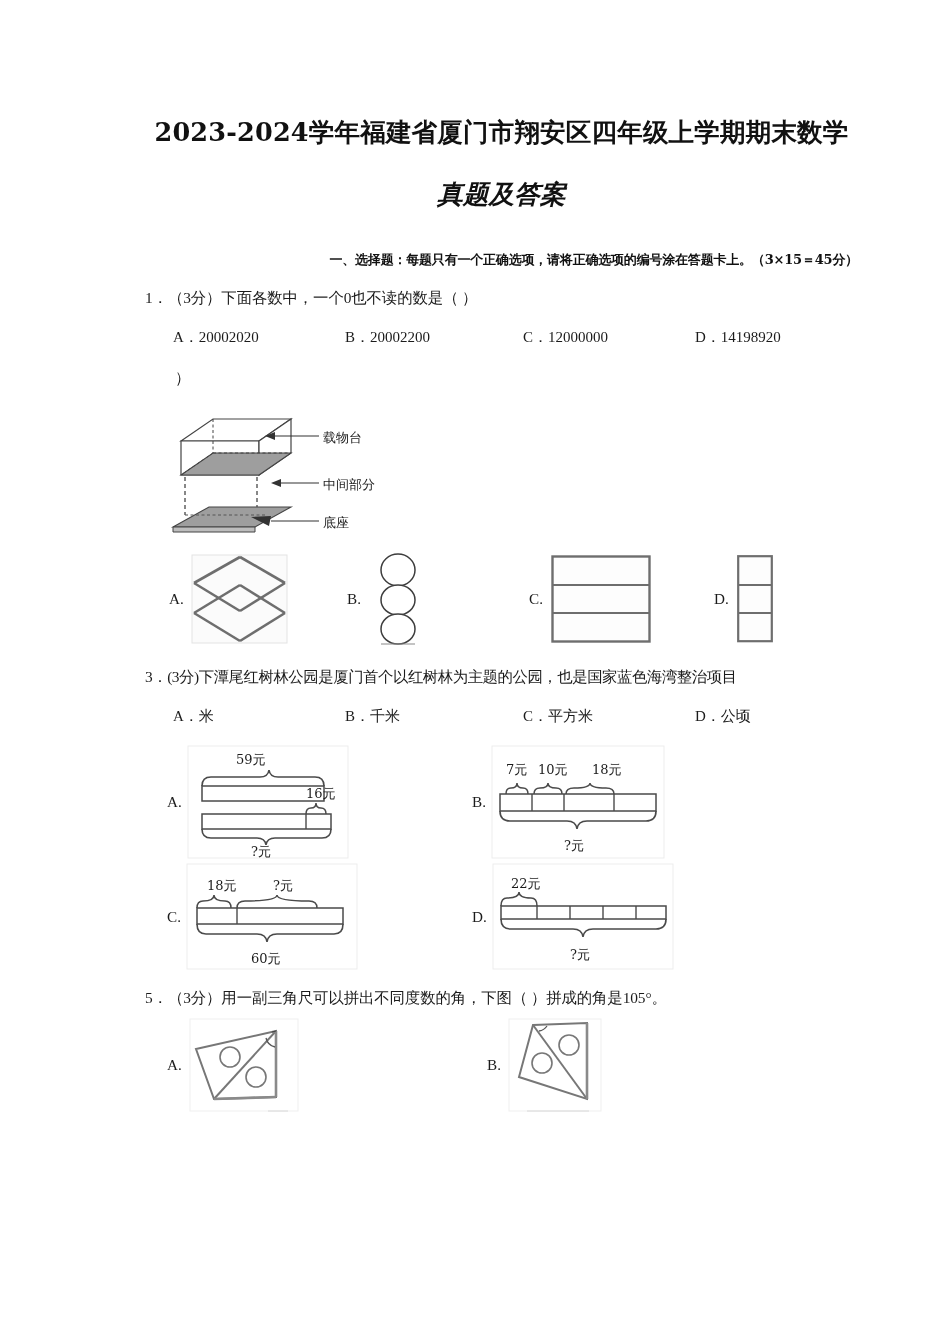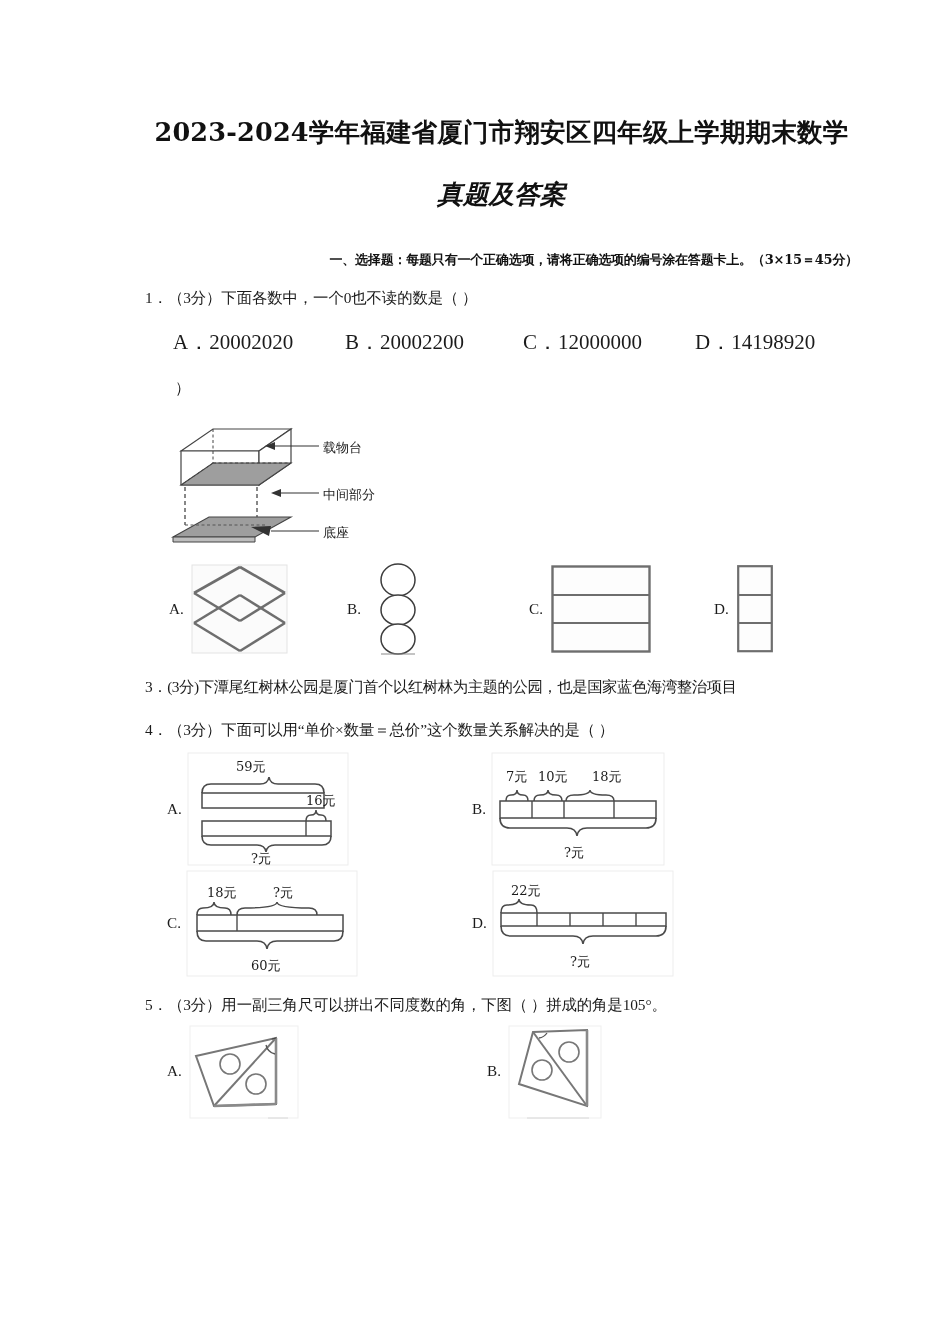--- a/index.html
+++ b/index.html
@@ -69,21 +69,21 @@
   .q-cont {
     margin-top: 10px;
   }
   .q-cont.indent { padding-left: 30px; }
 
   
   .opt-row {
     display: flex;
     margin-top: 14px;
     padding-left: 28px;
-    font-size: 21px;
+    font-size: 15px;
   }
   .opt-row .opt {
     white-space: nowrap;
   }
   .opt-row .opt-a { width: 172px; }
   .opt-row .opt-b { width: 178px; }
   .opt-row .opt-c { width: 172px; }
 
   
   .fig-label {
@@ -271,24 +271,29 @@
           <line x1="1.2" y1="30" x2="34.8" y2="30" stroke="#6e6e6e" stroke-width="2"></line>
           <line x1="1.2" y1="58" x2="34.8" y2="58" stroke="#6e6e6e" stroke-width="2"></line>
         </svg>
       </div>
 
     </div>
   </div>
 
   <div class="question" style="margin-top:16px;">
     <div class="q-stem tight">3．(3分)下潭尾红树林公园是厦门首个以红树林为主题的公园，也是国家蓝色海湾整治项目</div>
+    <div class="opt-row">
+      <span class="opt opt-a">A．米</span>
+      <span class="opt opt-b">B．千米</span>
+      <span class="opt opt-c">C．平方米</span>
+      <span class="opt opt-d">D．公顷</span>
+    </div>
   </div>
 
   <div class="question" style="margin-top:18px;">
-    <div class="q-stem">4．（3分）下面可以用“单价×数量＝总价”这个数量关系解决的是（      ）</div>
 
     <div class="q4-grid">
 
       <div class="q4-row">
 
         <div class="q4-cell q4-cell-a">
           <span class="fig-label">A.</span>
           <svg width="160" height="112" viewBox="0 0 160 112">
             <rect x="0" y="0" width="160" height="112" fill="#ffffff" stroke="#ededed" stroke-width="1"></rect>
             <text class="ft" x="48" y="18">59元</text>

